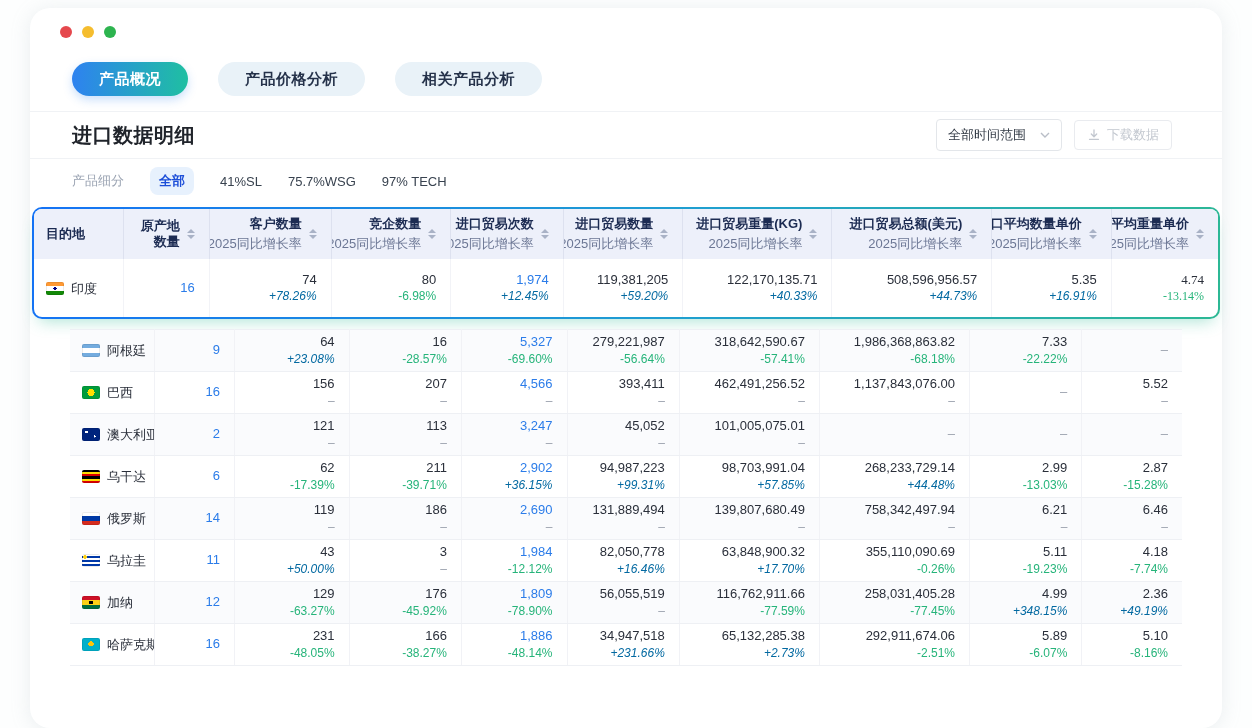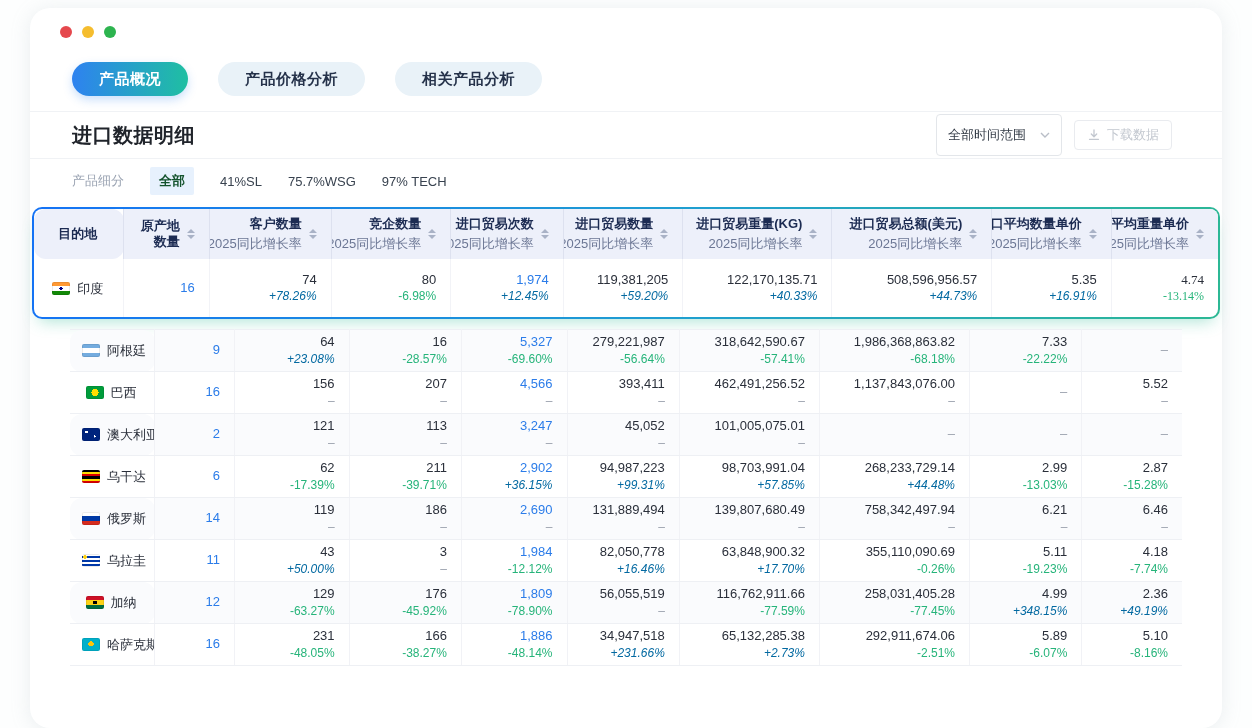--- a/index.html
+++ b/index.html
@@ -15,36 +15,36 @@
   .tab { height:34px; padding:0 27px; border-radius:17px; display:flex; align-items:center;
     font-size:15px; font-weight:700; color:#25324a; background:#e9f2f8; cursor:pointer; letter-spacing:.5px; }
   .tab.active { background:linear-gradient(90deg,#2e82f0,#1fbfa2); color:#fff;
     box-shadow:0 4px 10px rgba(46,130,240,.25); }
   .divider { border-bottom:1px solid #f0f2f5; margin-top:15px; }
   
   .section-row { display:flex; align-items:center; height:46px; padding:0 50px 0 42px; }
   .section-title { font-size:20px; font-weight:700; color:#20242b; letter-spacing:.5px; }
   .spacer { flex:1; }
   .select { display:flex; align-items:center; gap:14px; border:1px solid #e3e6ea; border-radius:4px;
-    height:42px; padding:0 11px; font-size:13px; color:#333b46; cursor:pointer; background:#fff; }
+    height:32px; padding:0 11px; font-size:13px; color:#333b46; cursor:pointer; background:#fff; }
   .dl-btn { display:flex; align-items:center; gap:6px; border:1px solid #e9ebef; border-radius:4px;
     height:30px; padding:0 12px; font-size:13px; color:#c2c7cf; background:#fff; margin-left:12px; }
   
   .filter-row { display:flex; align-items:center; height:44px; padding:0 42px; gap:26px; }
   .filter-label { font-size:13px; color:#9aa3b2; }
   .chip { font-size:13px; color:#38424f; cursor:pointer; }
-  .chip.active { color:#14532d; background:#e7f1fd; border-radius:2px; padding:5px 9px; font-weight:600; }
+  .chip.active { color:#1d4ed8; background:#e7f1fd; border-radius:8px; padding:5px 9px; font-weight:600; }
   
   .hl-box { margin:4px 2px 0; border-radius:10px; padding:2px;
     background:linear-gradient(100deg,#1472f5,#1f9fd0 55%,#2cb894);
     box-shadow:0 9px 16px -7px rgba(44,184,148,.4); }
   .hl-inner { background:#fff; border-radius:8px; overflow:hidden; }
   table { width:100%; border-collapse:collapse; table-layout:fixed; }
   th,td { vertical-align:middle; text-align:right; padding:0 14px 0 8px; overflow:hidden; white-space:nowrap; }
-  th:first-child, td.c-dest { text-align:center; padding-left:12px;border-radius:12px; }
+  th:first-child, td.c-dest { text-align:left; padding-left:12px; }
   .hl-box thead th { background:#edf0fa; height:50px; border-right:1px solid #dde1ef; }
   .hl-box thead th:last-child { border-right:none; }
   .hl-box tbody td { height:58px; border-right:1px solid #f2f3f7; }
   .hl-box tbody td:last-child { border-right:none;font-family:Liberation Serif, serif; }
   .th-flex { display:flex; align-items:center; justify-content:flex-end; gap:7px; }
   .th-text { text-align:right; }
   .th-text.wrap { width:44px; white-space:normal; line-height:1.25; }
   .t1 { font-size:13px; font-weight:700; color:#1c2b52; }
   .t2 { font-size:13px; color:#6b7694; margin-top:2px; font-weight:400; }
   .caret { display:inline-flex; flex-direction:column; gap:2px; cursor:pointer; }

